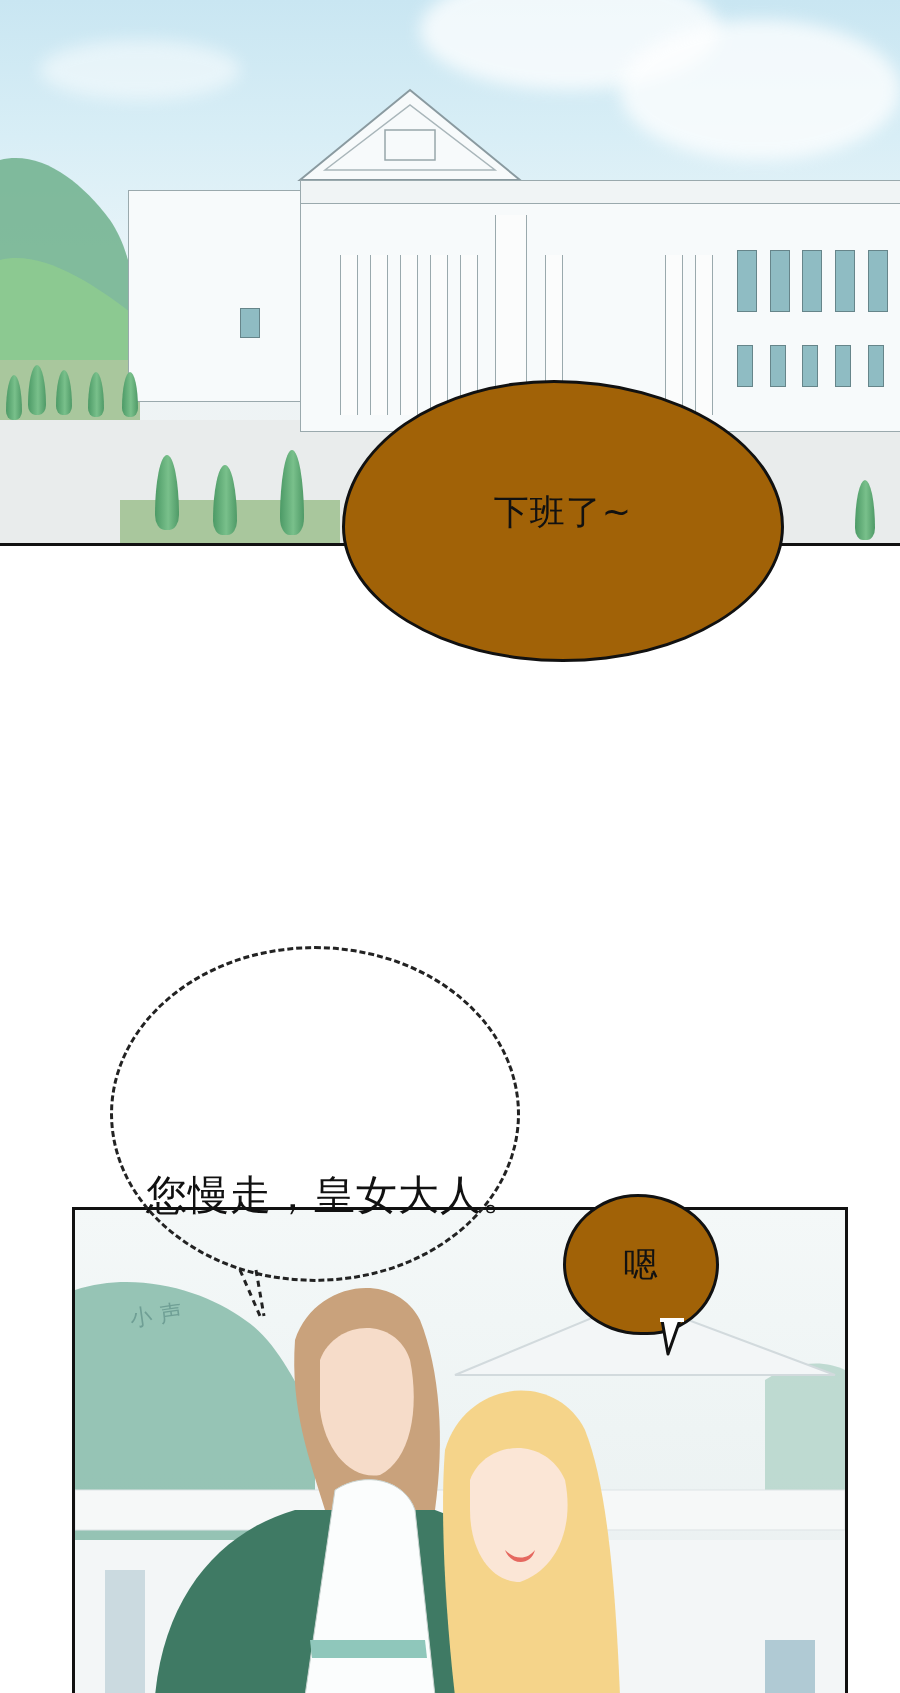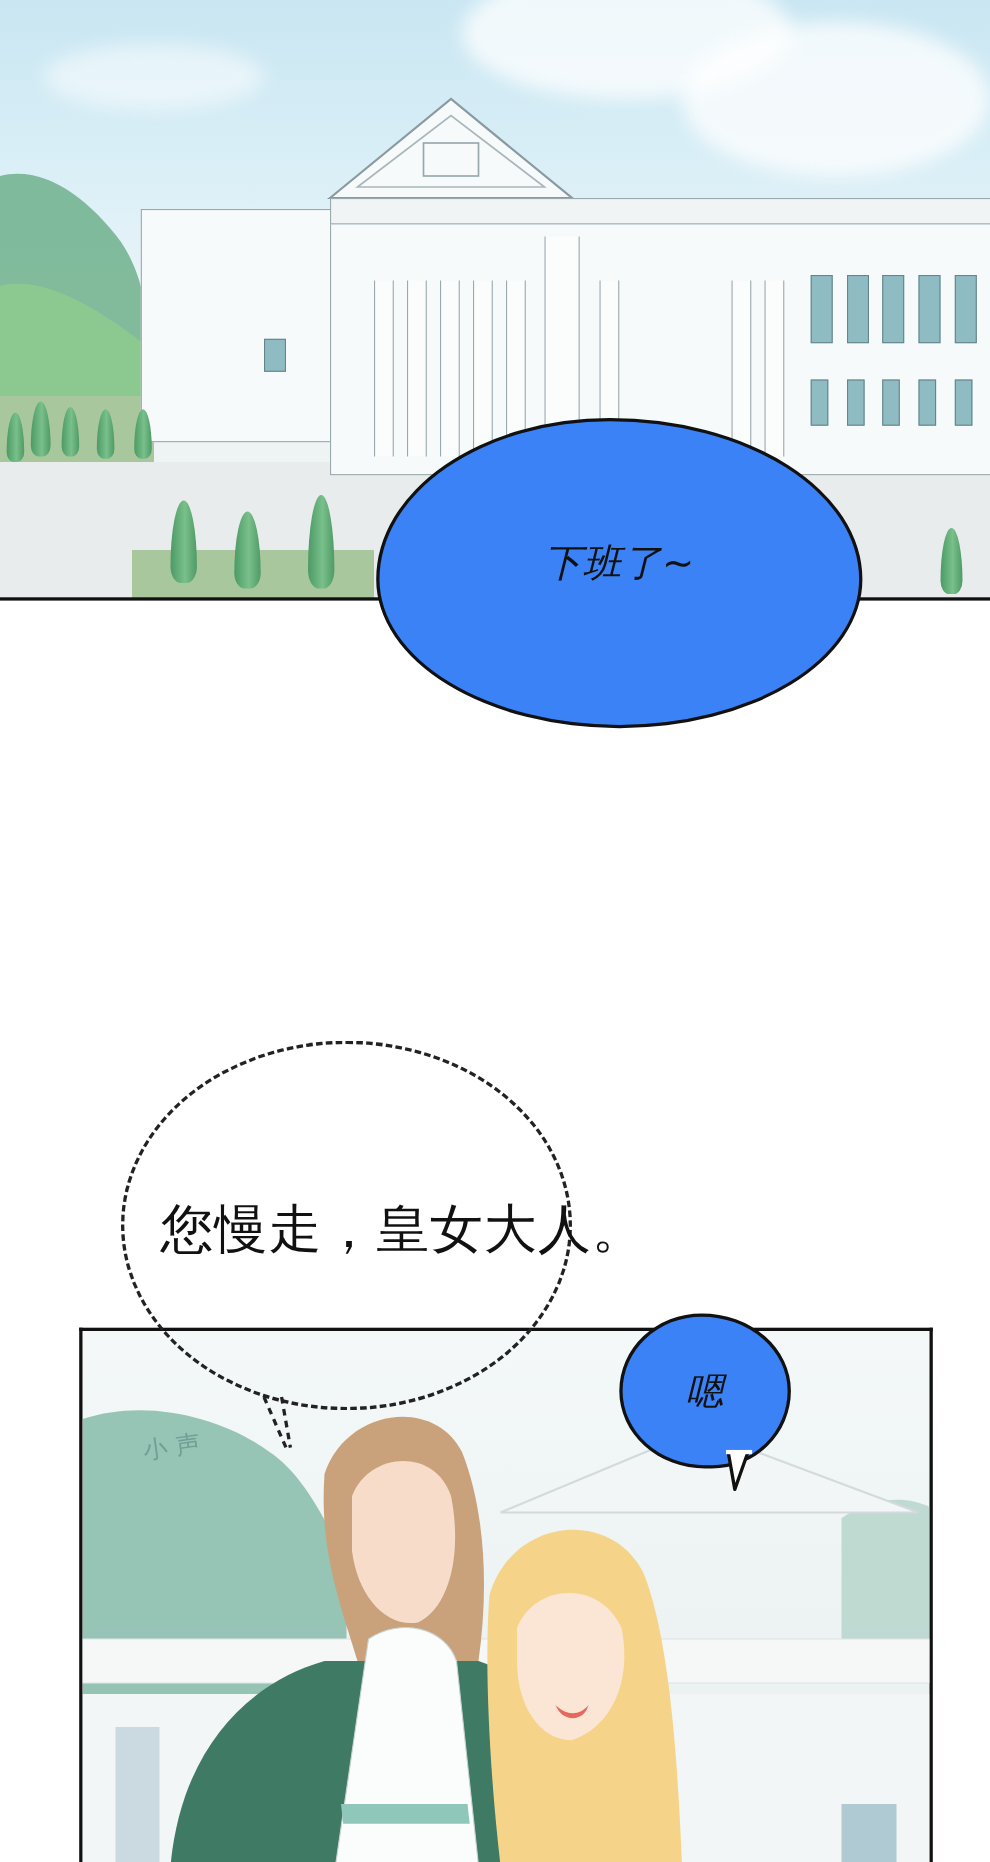--- a/index.html
+++ b/index.html
@@ -11,21 +11,21 @@
   .cloud{position:absolute;background:#ffffff;border-radius:50%;opacity:.75;filter:blur(8px);}
   .hill{position:absolute;}
   .bldg{position:absolute;background:#f7fafb;border:1.5px solid #9aa9ad;}
   .col{position:absolute;background:#fbfcfc;border-left:1.2px solid #9aa9ad;border-right:1.2px solid #9aa9ad;}
   .win{position:absolute;background:#8fbcc3;border:1.2px solid #66858a;}
   .tree{position:absolute;width:0;height:0;}
   .tree div{width:22px;height:62px;background:linear-gradient(90deg,#4c9a66,#79c08b 55%,#4f9a67);border-radius:50% 50% 40% 40% / 80% 80% 20% 20%;}
   .lawn{position:absolute;background:#a9c79d;}
   .ground{position:absolute;background:#e9ecec;}
   .hline{position:absolute;height:3px;background:#111;}
-  .bubble{position:absolute;background:#3b82f6;border:3px solid #111;border-radius:50%;display:flex;align-items:center;justify-content:center;font-style:italic;}
+  .bubble{position:absolute;background:#a16207;border:3px solid #111;border-radius:50%;display:flex;align-items:center;justify-content:center;}
   .btext{font-size:35px;color:#111;letter-spacing:1px;}
   .watermark{position:absolute;left:745px;top:2px;font-family:"DejaVu Sans Mono","Liberation Mono",monospace;font-size:15px;color:#9da6ad;letter-spacing:0.5px;}
   
   #panel2{left:72px;top:1207px;width:770px;height:486px;overflow:hidden;border-top:3px solid #111;border-left:3px solid #111;border-right:3px solid #111;
      background:linear-gradient(180deg,#f4f8f8 0%,#eef4f4 45%,#e9eeef 100%);}
   .dotted{position:absolute;border:3px dashed #222;border-radius:50%;background:transparent;}
   .whisper{position:absolute;font-size:22px;color:#6f9f95;letter-spacing:8px;transform:rotate(-8deg);}
 </style>
 </head>
 <body>
@@ -139,21 +139,21 @@
   </svg>
 
   <div class="whisper" style="left:55px;top:90px;">小声</div>
 </div>
 
 <div class="dotted" style="left:110px;top:946px;width:404px;height:330px;"></div>
 <svg class="abs" style="left:238px;top:1268px" width="30" height="55">
   <path d="M2 2 L22 48" stroke="#222" stroke-width="3" stroke-dasharray="6,5" fill="none"></path>
   <path d="M18 2 L26 48" stroke="#222" stroke-width="3" stroke-dasharray="6,5" fill="none"></path>
 </svg>
-<div class="abs btext" style="left:146px;top:1086px;font-size:48px;">您慢走，皇女大人。</div>
+<div class="abs btext" style="left:146px;top:1168px;font-size:41px;">您慢走，皇女大人。</div>
 
 <div class="bubble" style="left:563px;top:1194px;width:150px;height:135px;border-radius:48% 52% 46% 50% / 50% 50% 50% 50%;">
   <span class="btext" style="font-size:34px;">嗯</span>
 </div>
 <svg class="abs" style="left:660px;top:1318px" width="24" height="40">
   <path d="M2 2 L8 36 L20 2 Z" fill="#ffffff" stroke="#111" stroke-width="3" stroke-linejoin="round"></path>
   <rect x="0" y="0" width="24" height="4" fill="#fff"></rect>
 </svg>
 
 </body></html>

